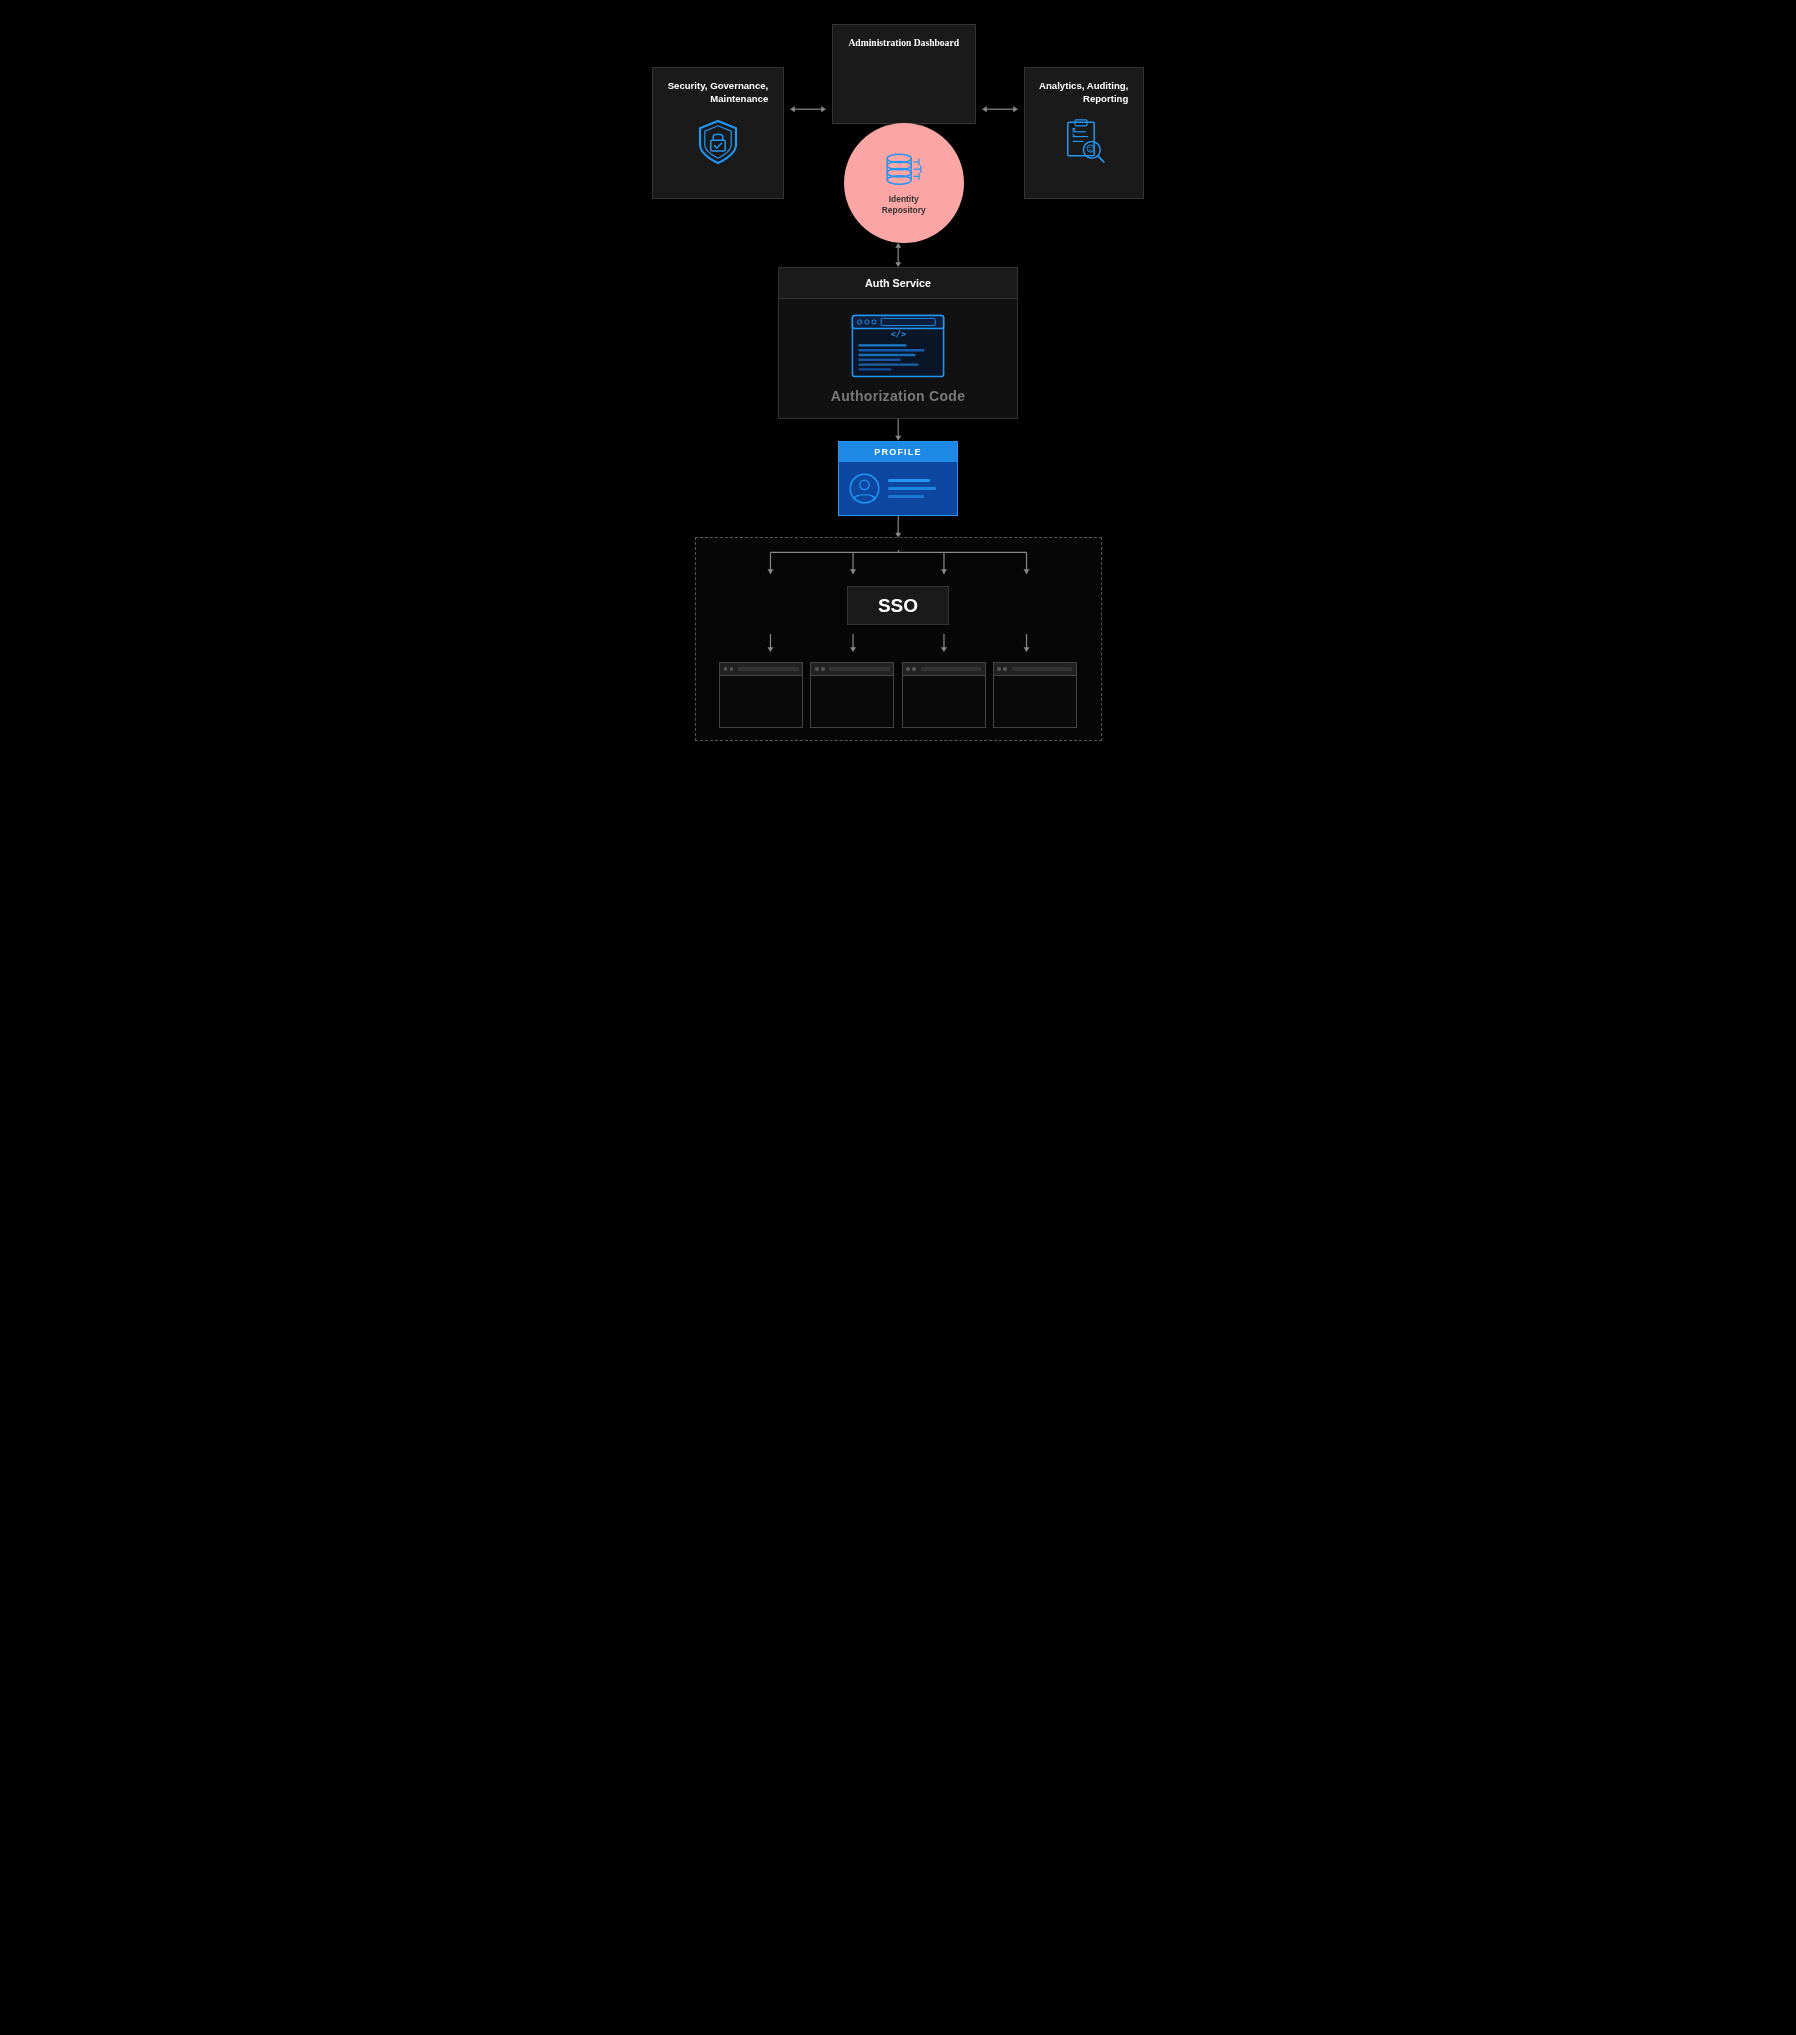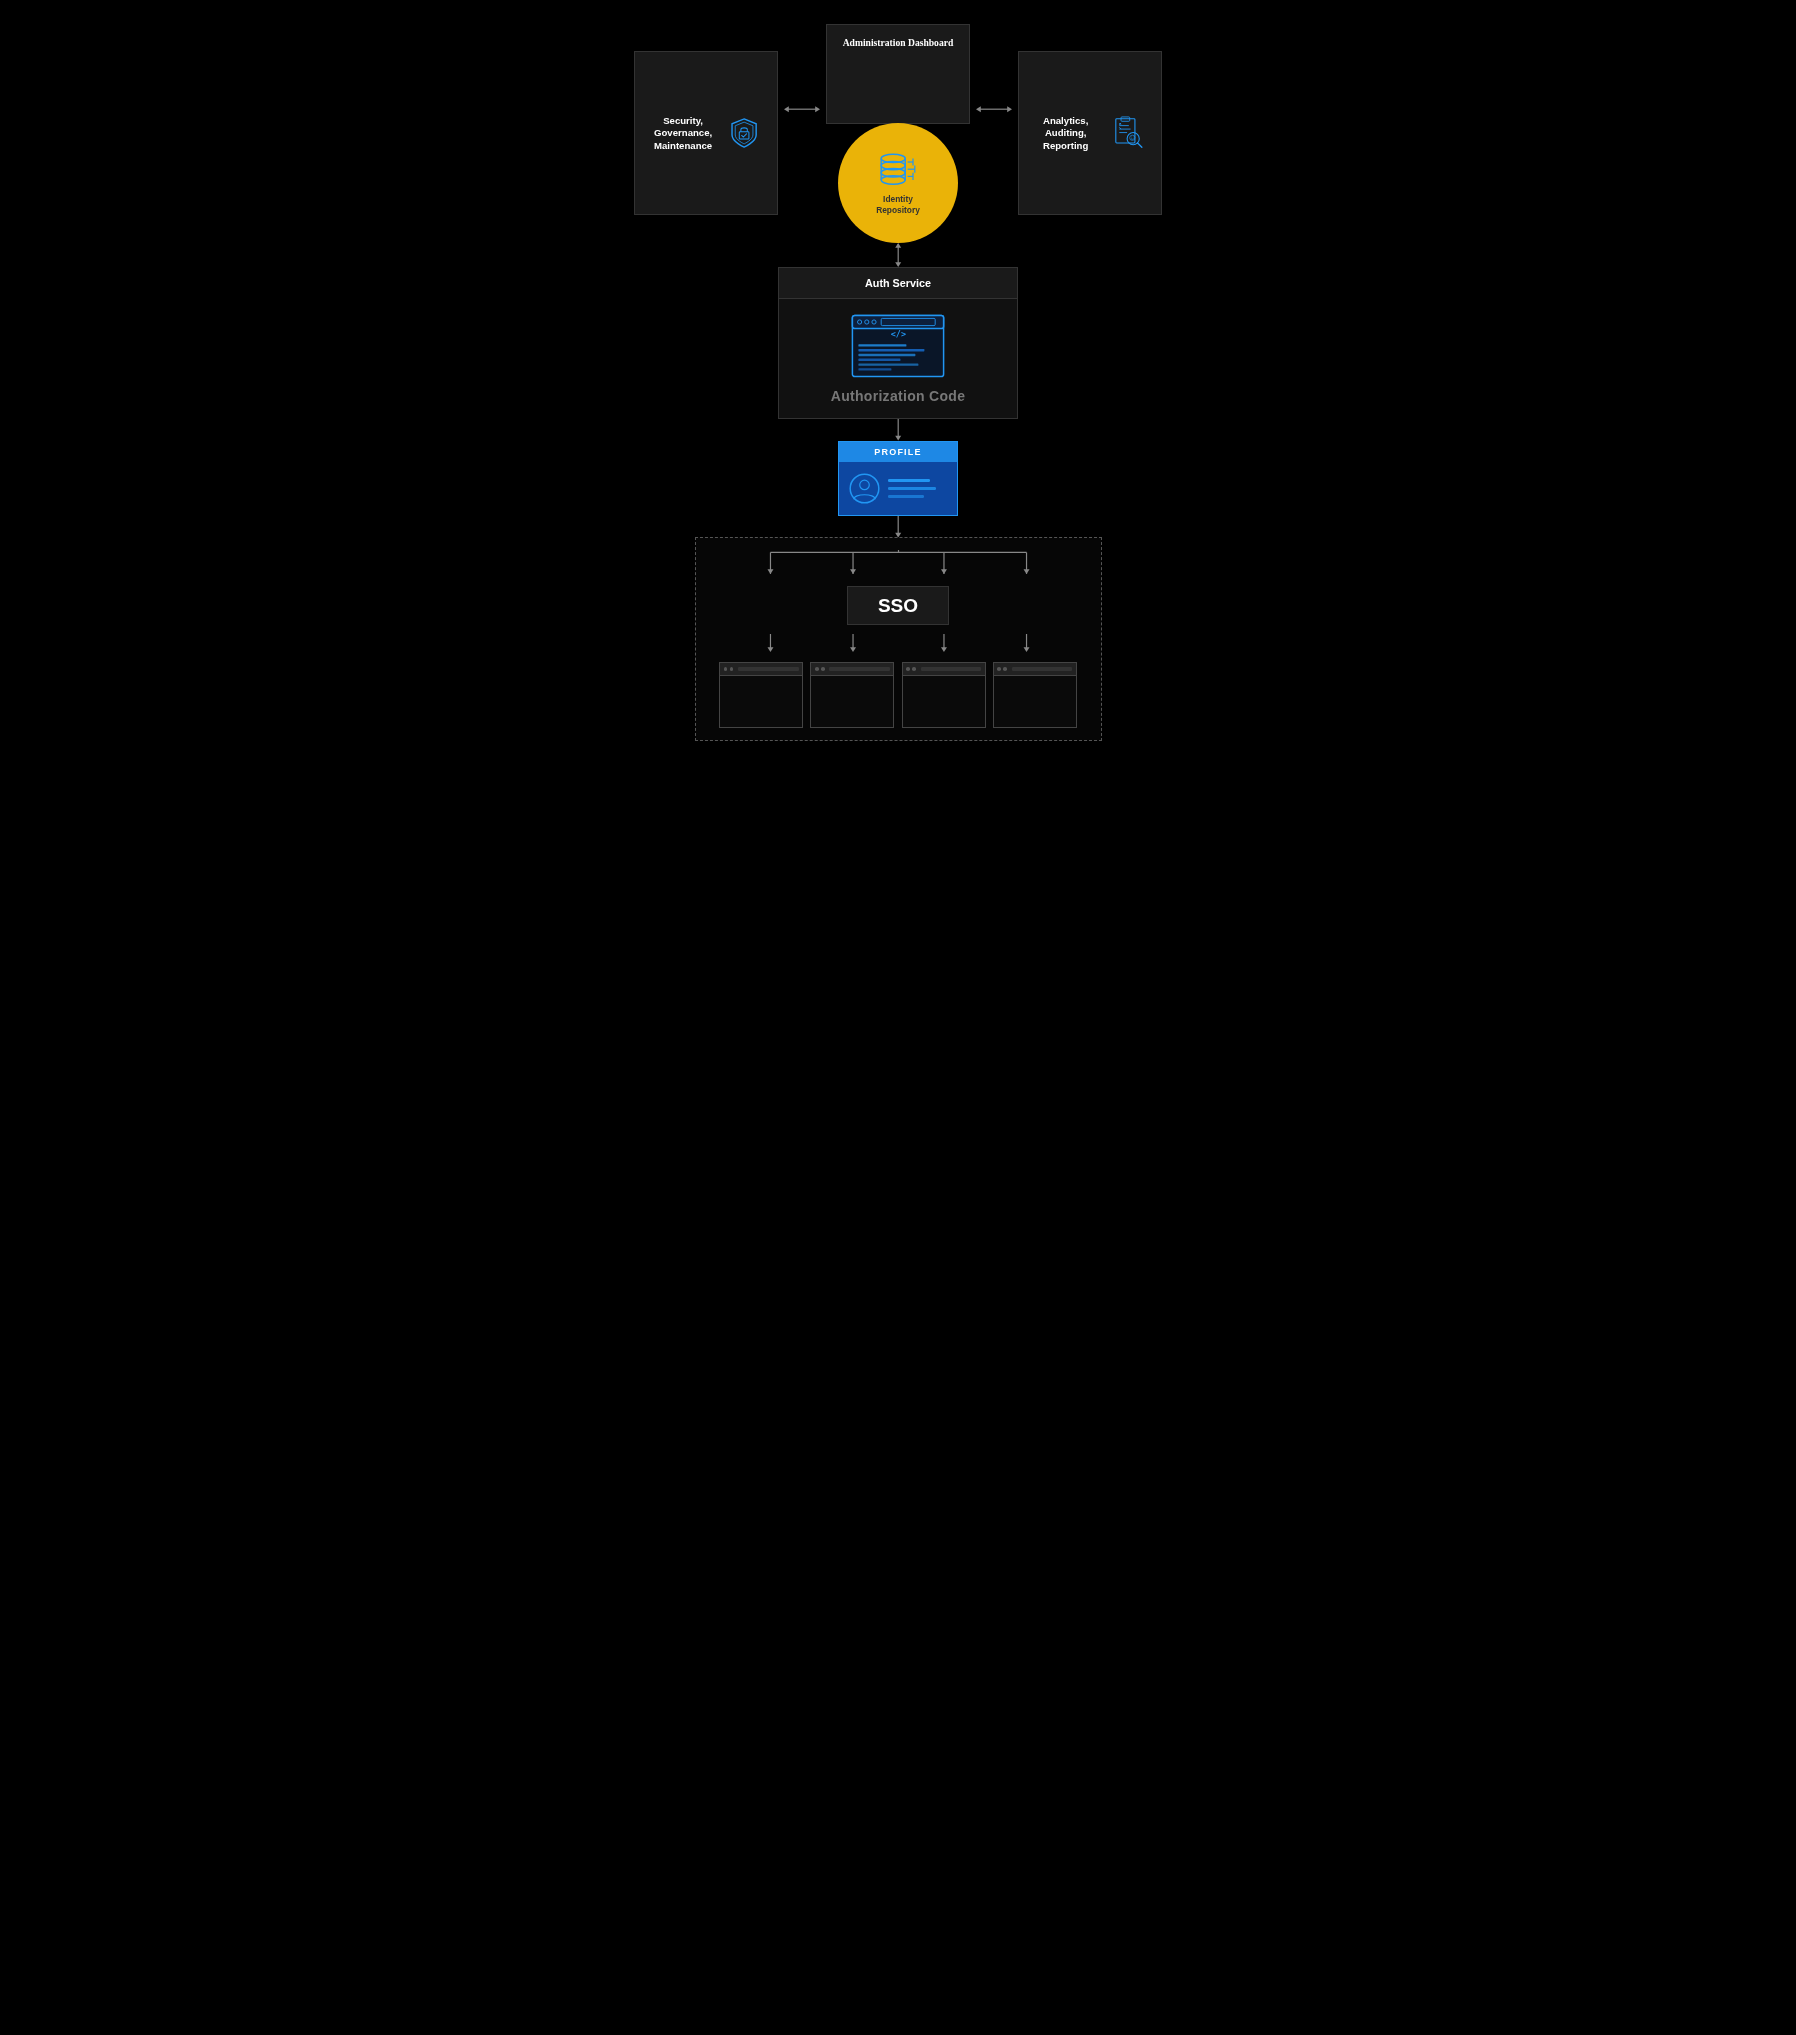--- a/index.html
+++ b/index.html
@@ -27,26 +27,26 @@
       width: 100%;
       justify-content: center;
       gap: 0;
     }
     .top-box {
       background: #1a1a1a;
       border: 1.2px solid #333;
       padding: 12px 14.4px;
       min-width: 120px;
       max-width: 144px;
-      text-align: center;
-      display: flex;
-      flex-direction: row;
+      text-align: right;
+      display: flex;
+      flex-direction: column;
       align-items: center;
       gap: 9.6px;
-      height: 164px;
+      height: 132px;
       justify-content: flex-start;
     }
     .top-box-label {
       color: #fff;
       font-weight: 700;
       font-size: 9.6px;
       line-height: 1.3;
     }
     .top-box-center {
       background: #1a1a1a;
@@ -66,21 +66,21 @@
       font-size: 17px;
       padding: 0 6px;
       display: flex;
       align-items: center;
       margin-top: -48px;
     }
     .identity-circle {
       width: 120px;
       height: 120px;
       border-radius: 50%;
-      background: #eab308;
+      background: #fca5a5;
       display: flex;
       flex-direction: column;
       align-items: center;
       justify-content: center;
       gap: 4.8px;
     }
     .identity-label {
       color: #333;
       font-size: 8.4px;
       font-weight: 600;

